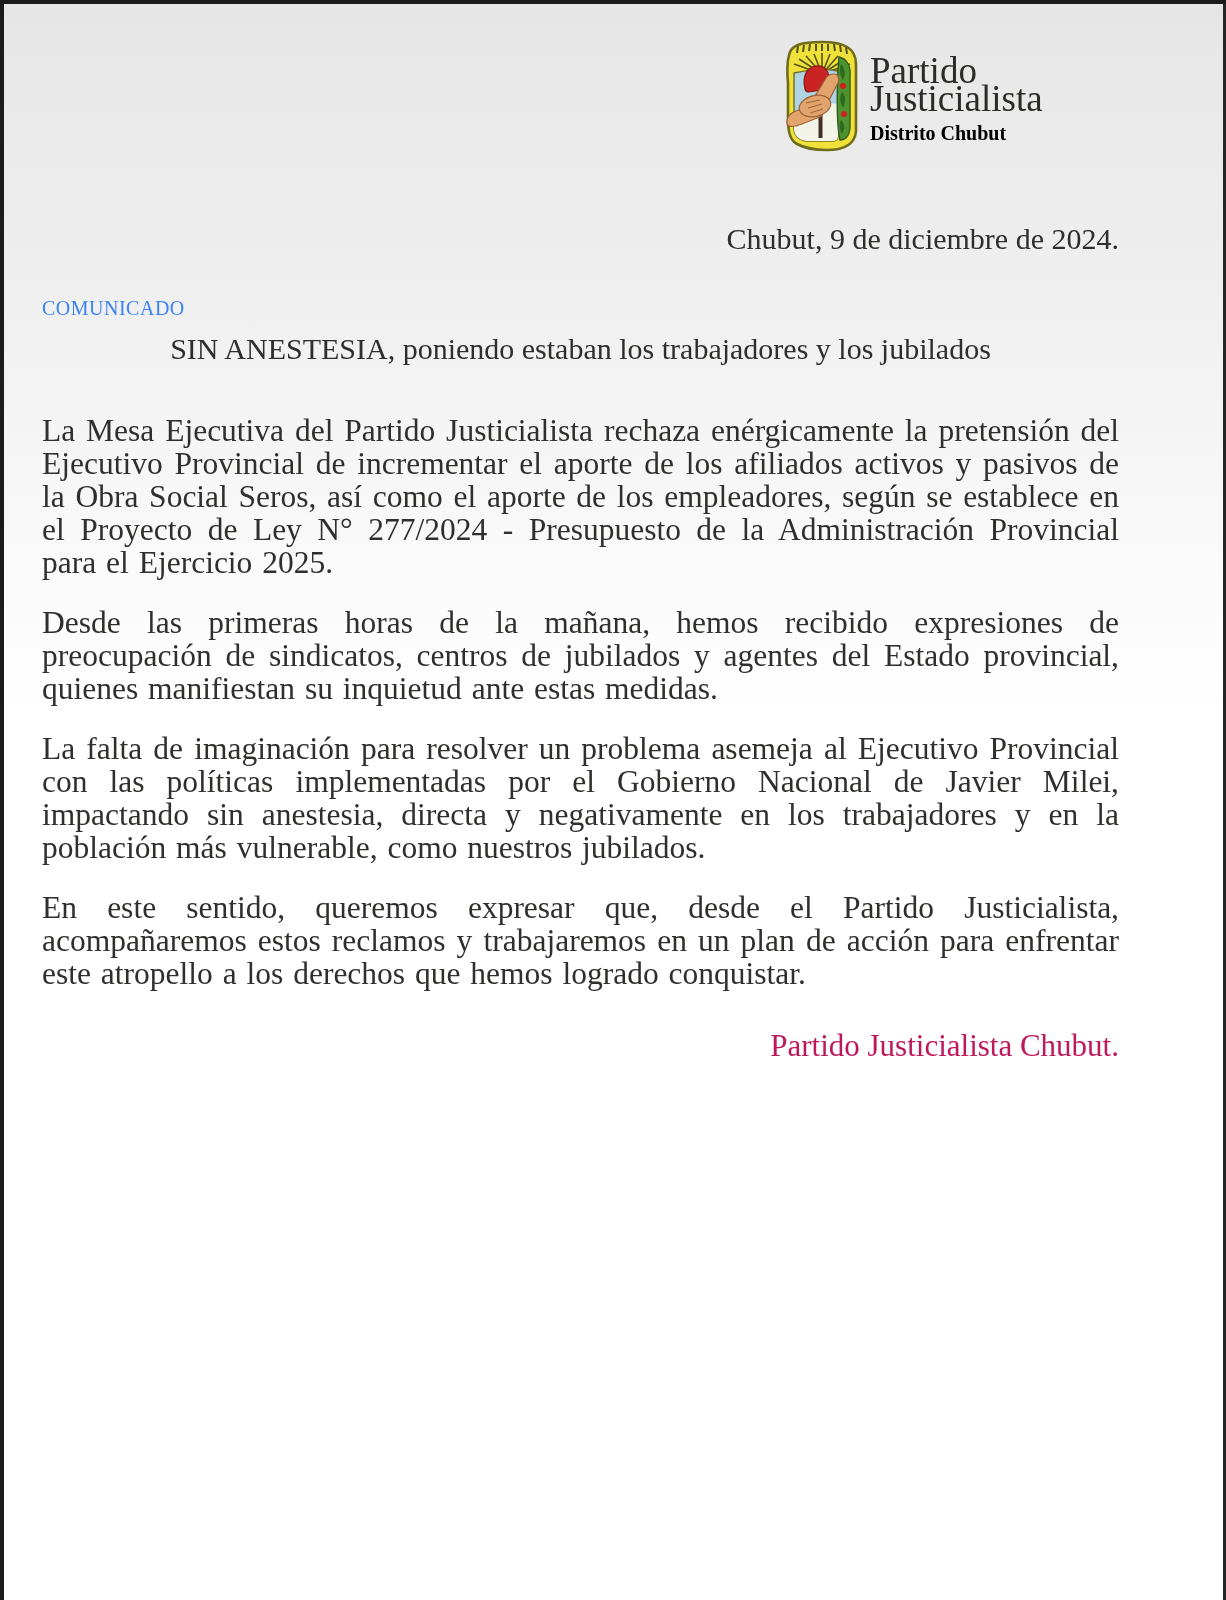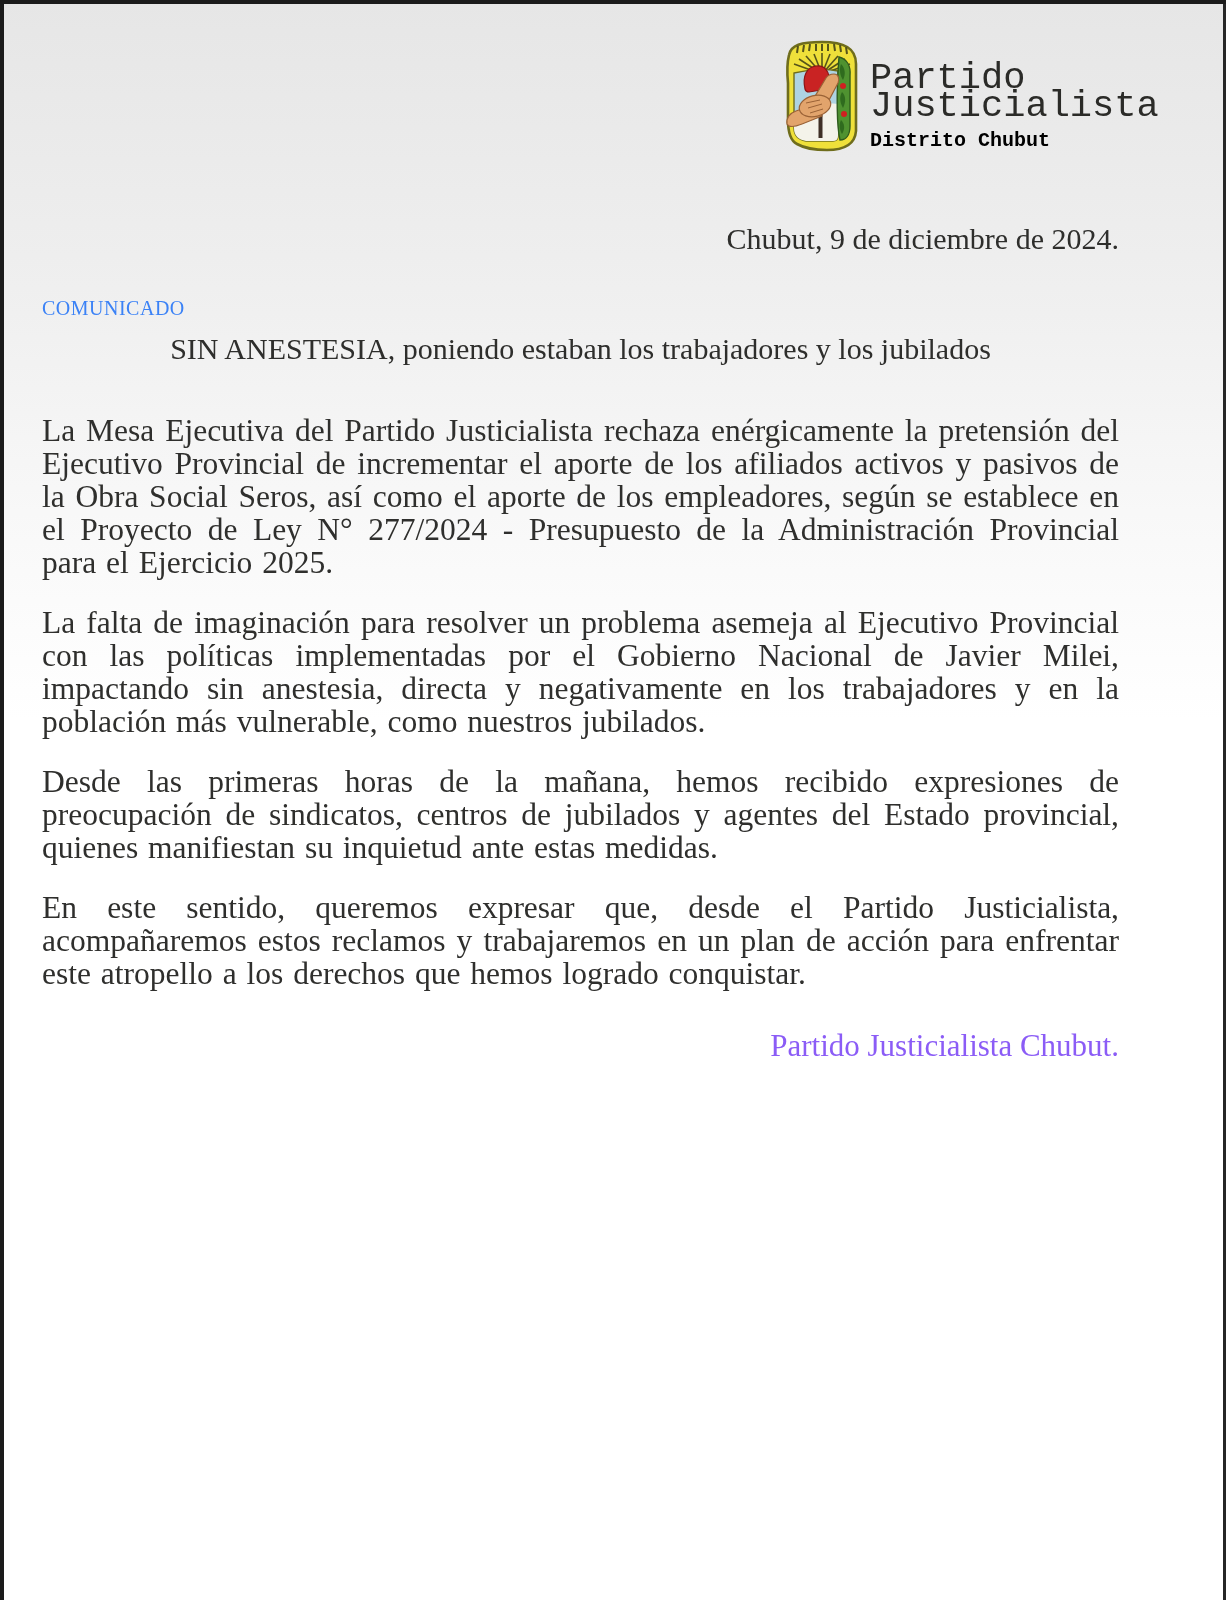--- a/index.html
+++ b/index.html
@@ -19,22 +19,21 @@
   .edge-left   { position: absolute; left: 0; top: 0; width: 4px; height: 1600px; background: #1b1b1b; }
   .edge-right  { position: absolute; right: 0; top: 0; width: 3px; height: 1600px; background: #262626; }
   .edge-top    { position: absolute; left: 0; top: 0; width: 1226px; height: 4px; background: #1b1b1b; }
 
   
   .letterhead {
     position: absolute;
     left: 782px;
     top: 40px;
     display: flex;
-    align-items: flex-end;
-    font-family: Liberation Mono, monospace;
+    align-items: center;
   }
   .shield { display: block; }
   .brand-text { margin-left: 8px; padding-top: 10px; }
   .brand-line {
     font-size: 37px;
     line-height: 28px;
     font-weight: 500;
     color: #2b2b28;
     letter-spacing: 0px;
   }
@@ -87,21 +86,21 @@
     line-height: 33px;
     text-align: justify;
     text-justify: inter-word;
     word-spacing: 2px;
     color: #2f2f2d;
   }
   .signature {
     margin-top: 38px;
     text-align: right;
     font-size: 31px;
-    color: #8b5cf6;
+    color: #be185d;
   }
 </style>
 </head>
 <body>
 
 <div class="edge-left"></div>
 <div class="edge-right"></div>
 <div class="edge-top"></div>
 
 <div class="letterhead">
@@ -162,18 +161,18 @@
   </div>
 </div>
 
 <div class="doc">
   <div class="date-line">Chubut, 9 de diciembre de 2024.</div>
   <div class="kicker">COMUNICADO</div>
   <div class="headline">SIN ANESTESIA, poniendo estaban los trabajadores y los jubilados</div>
 
   <div class="body-copy">
     <p>La Mesa Ejecutiva del Partido Justicialista rechaza enérgicamente la pretensión del Ejecutivo Provincial de incrementar el aporte de los afiliados activos y pasivos de la Obra Social Seros, así como el aporte de los empleadores, según se establece en el Proyecto de Ley N° 277/2024 - Presupuesto de la Administración Provincial para el Ejercicio 2025.</p>
+    <p>Desde las primeras horas de la mañana, hemos recibido expresiones de preocupación de sindicatos, centros de jubilados y agentes del Estado provincial, quienes manifiestan su inquietud ante estas medidas.</p>
     <p>La falta de imaginación para resolver un problema asemeja al Ejecutivo Provincial con las políticas implementadas por el Gobierno Nacional de Javier Milei, impactando sin anestesia, directa y negativamente en los trabajadores y en la población más vulnerable, como nuestros jubilados.</p>
-    <p>Desde las primeras horas de la mañana, hemos recibido expresiones de preocupación de sindicatos, centros de jubilados y agentes del Estado provincial, quienes manifiestan su inquietud ante estas medidas.</p>
     <p>En este sentido, queremos expresar que, desde el Partido Justicialista, acompañaremos estos reclamos y trabajaremos en un plan de acción para enfrentar este atropello a los derechos que hemos logrado conquistar.</p>
     <div class="signature">Partido Justicialista Chubut.</div>
   </div>
 </div>
 
 </body></html>

